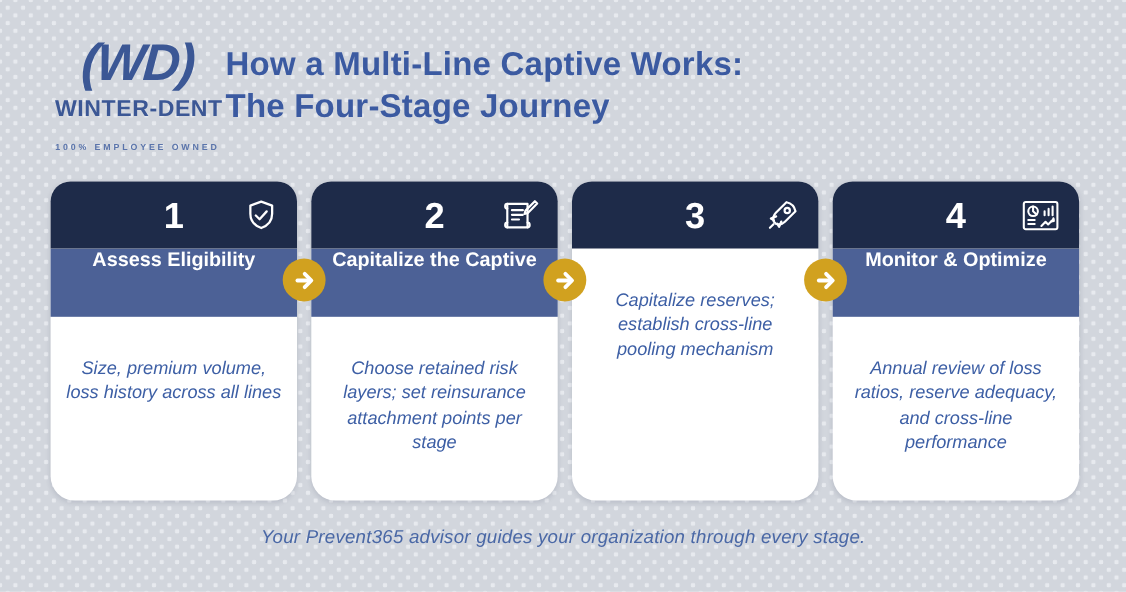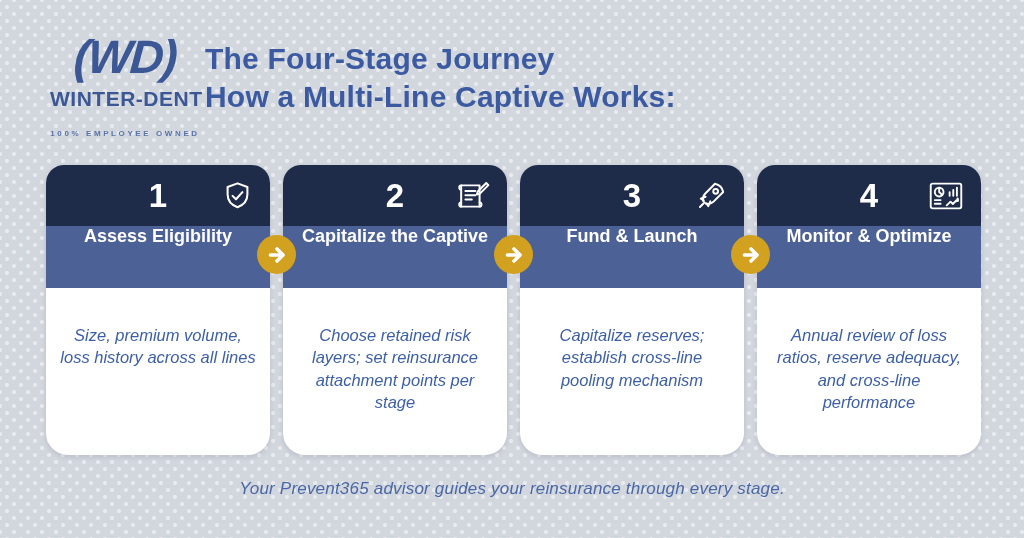--- a/index.html
+++ b/index.html
@@ -73,22 +73,22 @@
 
 <div class="canvas">
 
   <div class="logo">
     <div class="logo-mark">(WD)</div>
     <div class="logo-name">WINTER-DENT</div>
     <div class="logo-tagline">100% EMPLOYEE OWNED</div>
   </div>
 
   <div class="title">
+    <div class="line">How a Multi-Line Captive Works:</div>
     <div class="line">The Four-Stage Journey</div>
-    <div class="line">How a Multi-Line Captive Works:</div>
   </div>
 
   <div class="stages">
 
     <div class="card">
       <div class="card-header">
         <span class="card-number">1</span>
         <span class="card-icon">
           <svg width="33" height="33" viewBox="0 0 24 24" fill="none" stroke="#ffffff" stroke-width="1.5" stroke-linecap="round" stroke-linejoin="round">
             <path d="M12 2.8l7.2 2.6v5.4c0 4.7-3 7.9-7.2 9.4-4.2-1.5-7.2-4.7-7.2-9.4V5.4L12 2.8z"></path>
@@ -142,23 +142,20 @@
         <span class="card-icon">
           <svg width="34" height="34" viewBox="0 0 24 24" fill="none" stroke="#ffffff" stroke-width="1.4" stroke-linecap="round" stroke-linejoin="round">
             <path d="M14.8 3.4c2.9.6 5.2 2.9 5.8 5.8l-6.8 6.8c-1.5 1.5-3.6 2-5.6 1.4l-1.6-1.6c-.6-2 0-4.1 1.4-5.6l6.8-6.8z"></path>
             <circle cx="15.3" cy="8.7" r="1.7"></circle>
             <path d="M8.2 12.5l-3.4 1.4 2 1.2"></path>
             <path d="M11.5 15.8l-1.4 3.4-1.2-2"></path>
             <path d="M4.2 19.8l2.3-2.3"></path>
           </svg>
         </span>
       </div>
-      <div class="card-band">
-        <span class="card-title">Fund &amp; Launch</span>
-      </div>
       <div class="card-body">
         <p class="card-desc">Capitalize reserves; establish cross-line pooling mechanism</p>
       </div>
       <div class="arrow">
         <svg width="22" height="22" viewBox="0 0 20 20" fill="none" stroke="#ffffff" stroke-width="3.2" stroke-linecap="round" stroke-linejoin="round">
           <path d="M4 10h10.5"></path>
             <path d="M10 4.5L15.5 10 10 15.5"></path>
         </svg>
       </div>
     </div>
@@ -181,15 +178,15 @@
       <div class="card-band">
         <span class="card-title">Monitor &amp; Optimize</span>
       </div>
       <div class="card-body">
         <p class="card-desc">Annual review of loss ratios, reserve adequacy, and cross-line performance</p>
       </div>
     </div>
 
   </div>
 
-  <div class="footer-note">Your Prevent365 advisor guides your reinsurance through every stage.</div>
+  <div class="footer-note">Your Prevent365 advisor guides your organization through every stage.</div>
 
 </div>
 
 </body></html>

